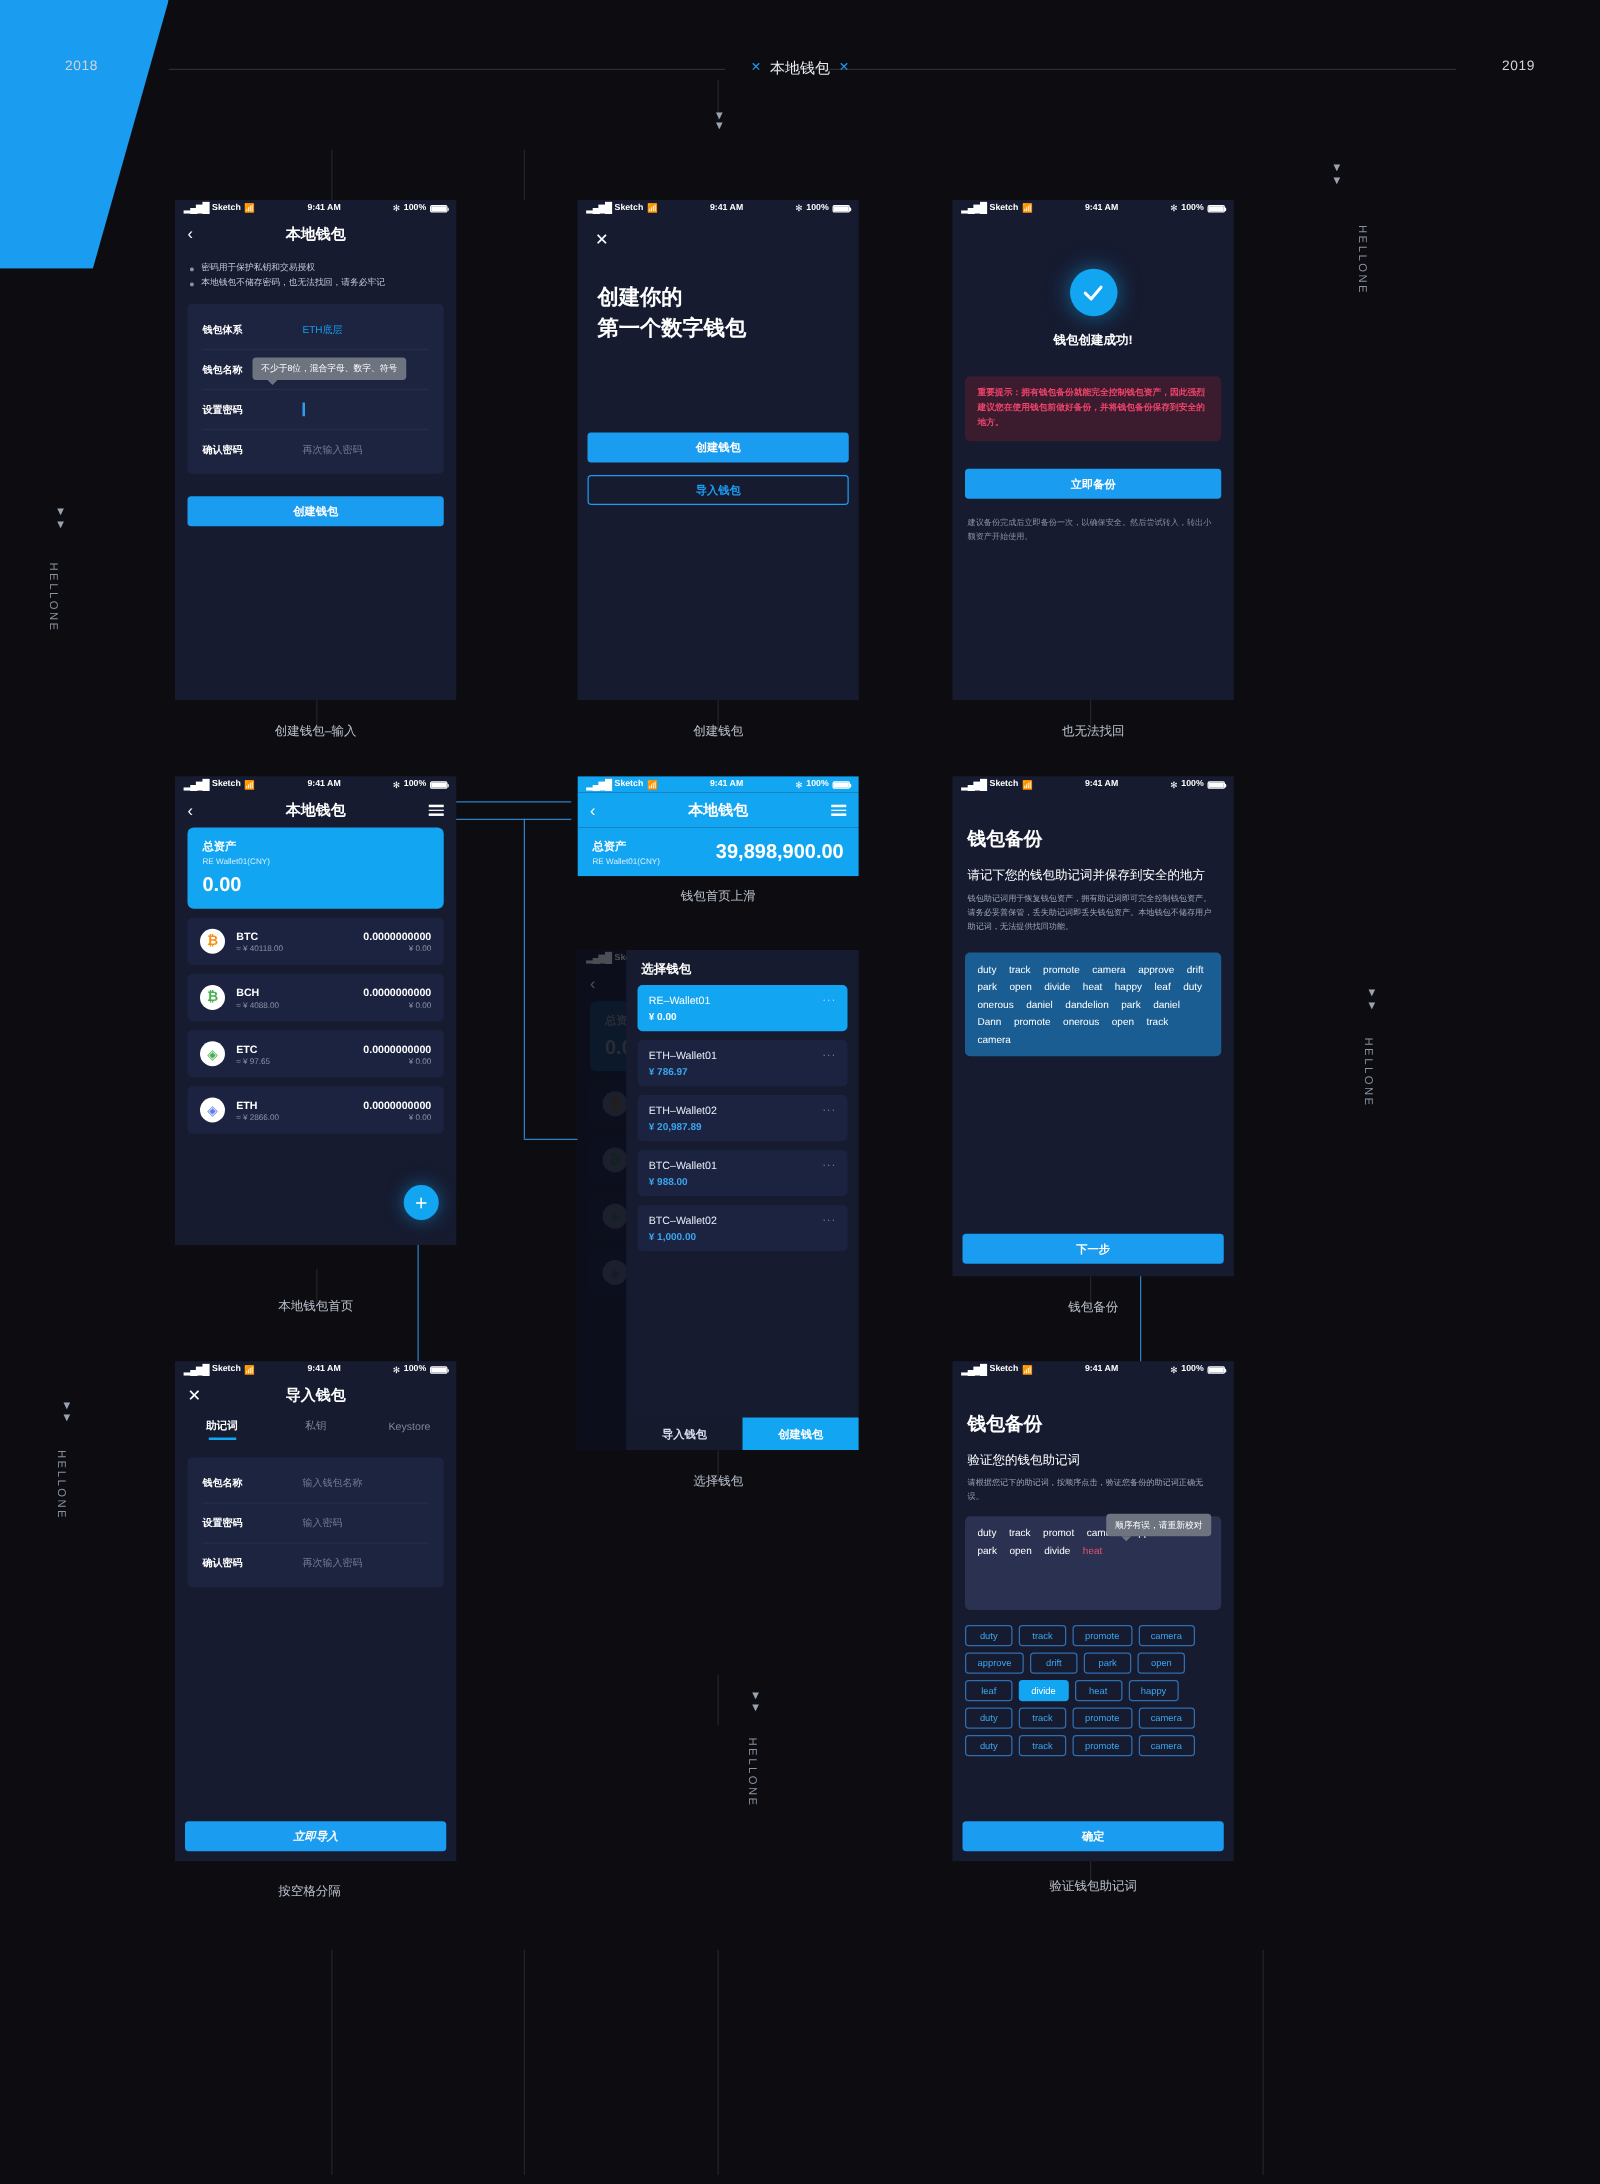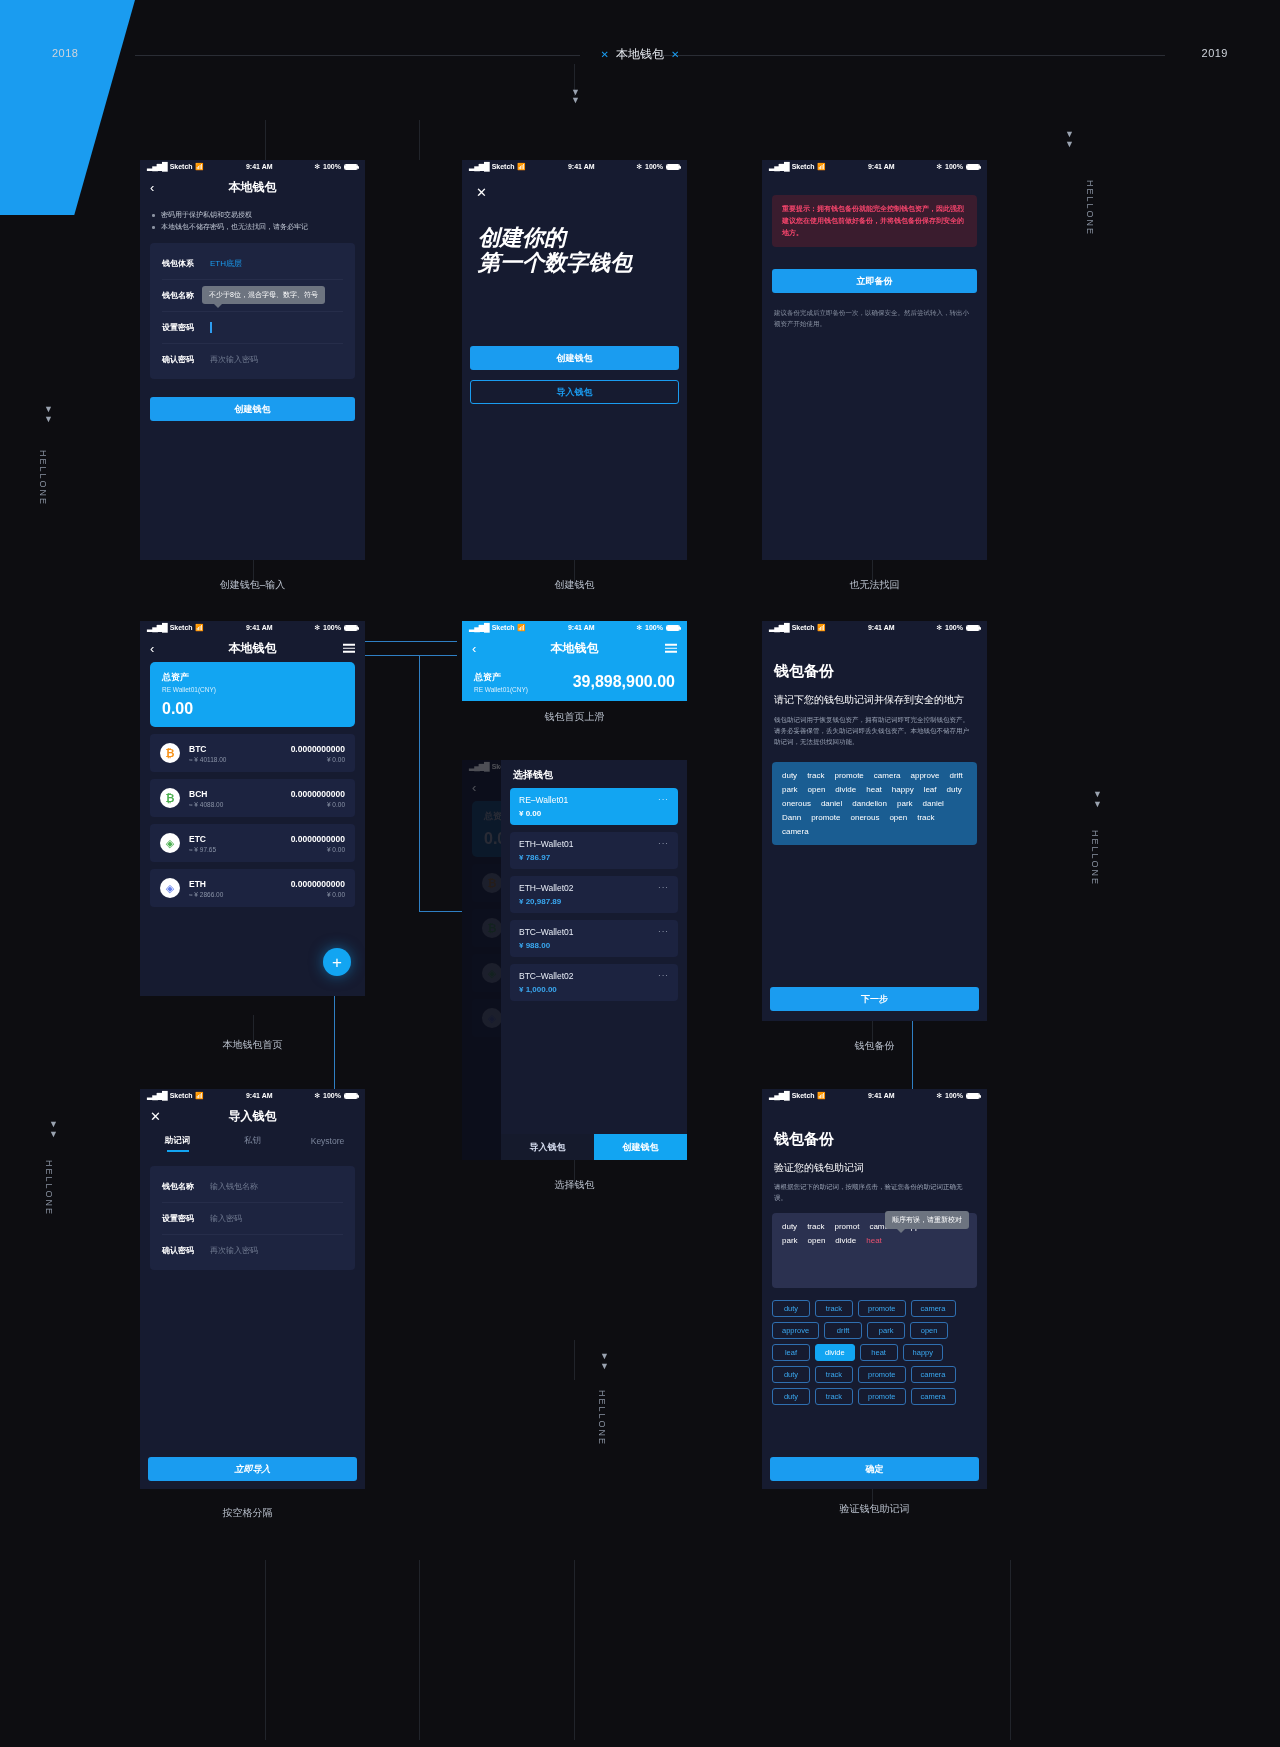--- a/index.html
+++ b/index.html
@@ -94,20 +94,21 @@
     content: ""; position: absolute; left: 0; top: 5px;
     width: 2.5px; height: 2.5px; border-radius: 50%; background: #8c93a2;
   }
 
   .formcard {
     margin: 0 10px; background: #1d2440; border-radius: 4px; padding: 4px 0;
   }
   .frow {
     display: flex; align-items: center; height: 32px; padding: 0 12px;
     position: relative;
+    gap: 32px;
   }
   .frow + .frow::before {
     content: ""; position: absolute; left: 12px; right: 12px; top: 0;
     height: 1px; background: #262d4a;
   }
   .flabel { font-size: 8px; font-weight: bold; width: 48px; flex: none; }
   .fval { font-size: 8px; color: #1a9cf0; text-align: right; }
   .fval.white { color: #e6eaf2; }
   .fplace { font-size: 8px; color: #6a7governing; }
   .fplace { color: #707a90; }
@@ -127,21 +128,21 @@
   }
 
   .btn {
     height: 24px; border-radius: 3px; display: flex; align-items: center;
     justify-content: center; font-size: 9px; font-weight: bold;
     background: #1a9cf0; color: #fff; cursor: pointer;
   }
   .btn.ghost { background: transparent; border: 1px solid #1a9cf0; color: #1a9cf0; }
 
   
-  .bigtitle { font-size: 22px; font-weight: bold; line-height: 25px; font-style: italic; }
+  .bigtitle { font-size: 17px; font-weight: bold; line-height: 25px; }
 
   
   .check-circle {
     width: 38px; height: 38px; border-radius: 50%; background: #12a5f2;
     display: flex; align-items: center; justify-content: center;
     margin: 0 auto; box-shadow: 0 0 18px rgba(18,165,242,.55);
   }
   .check-circle svg { width: 19px; height: 19px; }
   .warnbox {
     background: #3a1c2e; border-radius: 4px; padding: 8px 10px;
@@ -389,20 +390,28 @@
       <span>📶</span>
     </div>
     <div>9:41 AM</div>
     <div class="sb-right">
       <span>✻</span>
       <span>100%</span>
       <span class="battery">
           <i style="width:100%"></i>
         </span>
     </div>
+  </div>
+  <div style="padding:42px 0 0;">
+    <div class="check-circle">
+      <svg viewBox="0 0 24 24" fill="none" stroke="#ffffff" stroke-width="3" stroke-linecap="round" stroke-linejoin="round">
+          <polyline points="4,12 10,18 20,6"></polyline>
+        </svg>
+    </div>
+    <div style="text-align:center; font-size:10px; font-weight:bold; margin-top:12px;">钱包创建成功!</div>
   </div>
   <div class="warnbox" style="margin:22px 10px 0;">重要提示：拥有钱包备份就能完全控制钱包资产，因此强烈建议您在使用钱包前做好备份，并将钱包备份保存到安全的地方。</div>
   <div class="btn" style="margin:22px 10px 0;">立即备份</div>
   <div class="sub-note" style="margin:14px 12px 0;">建议备份完成后立即备份一次，以确保安全。然后尝试转入，转出小额资产开始使用。</div>
 </div>
 <div class="caption" style="left:762px; top:578px;">也无法找回</div>
 
 <div class="phone" style="left:140px; top:621px; height:375px;">
   <div class="statusbar">
     <div class="sb-left">

